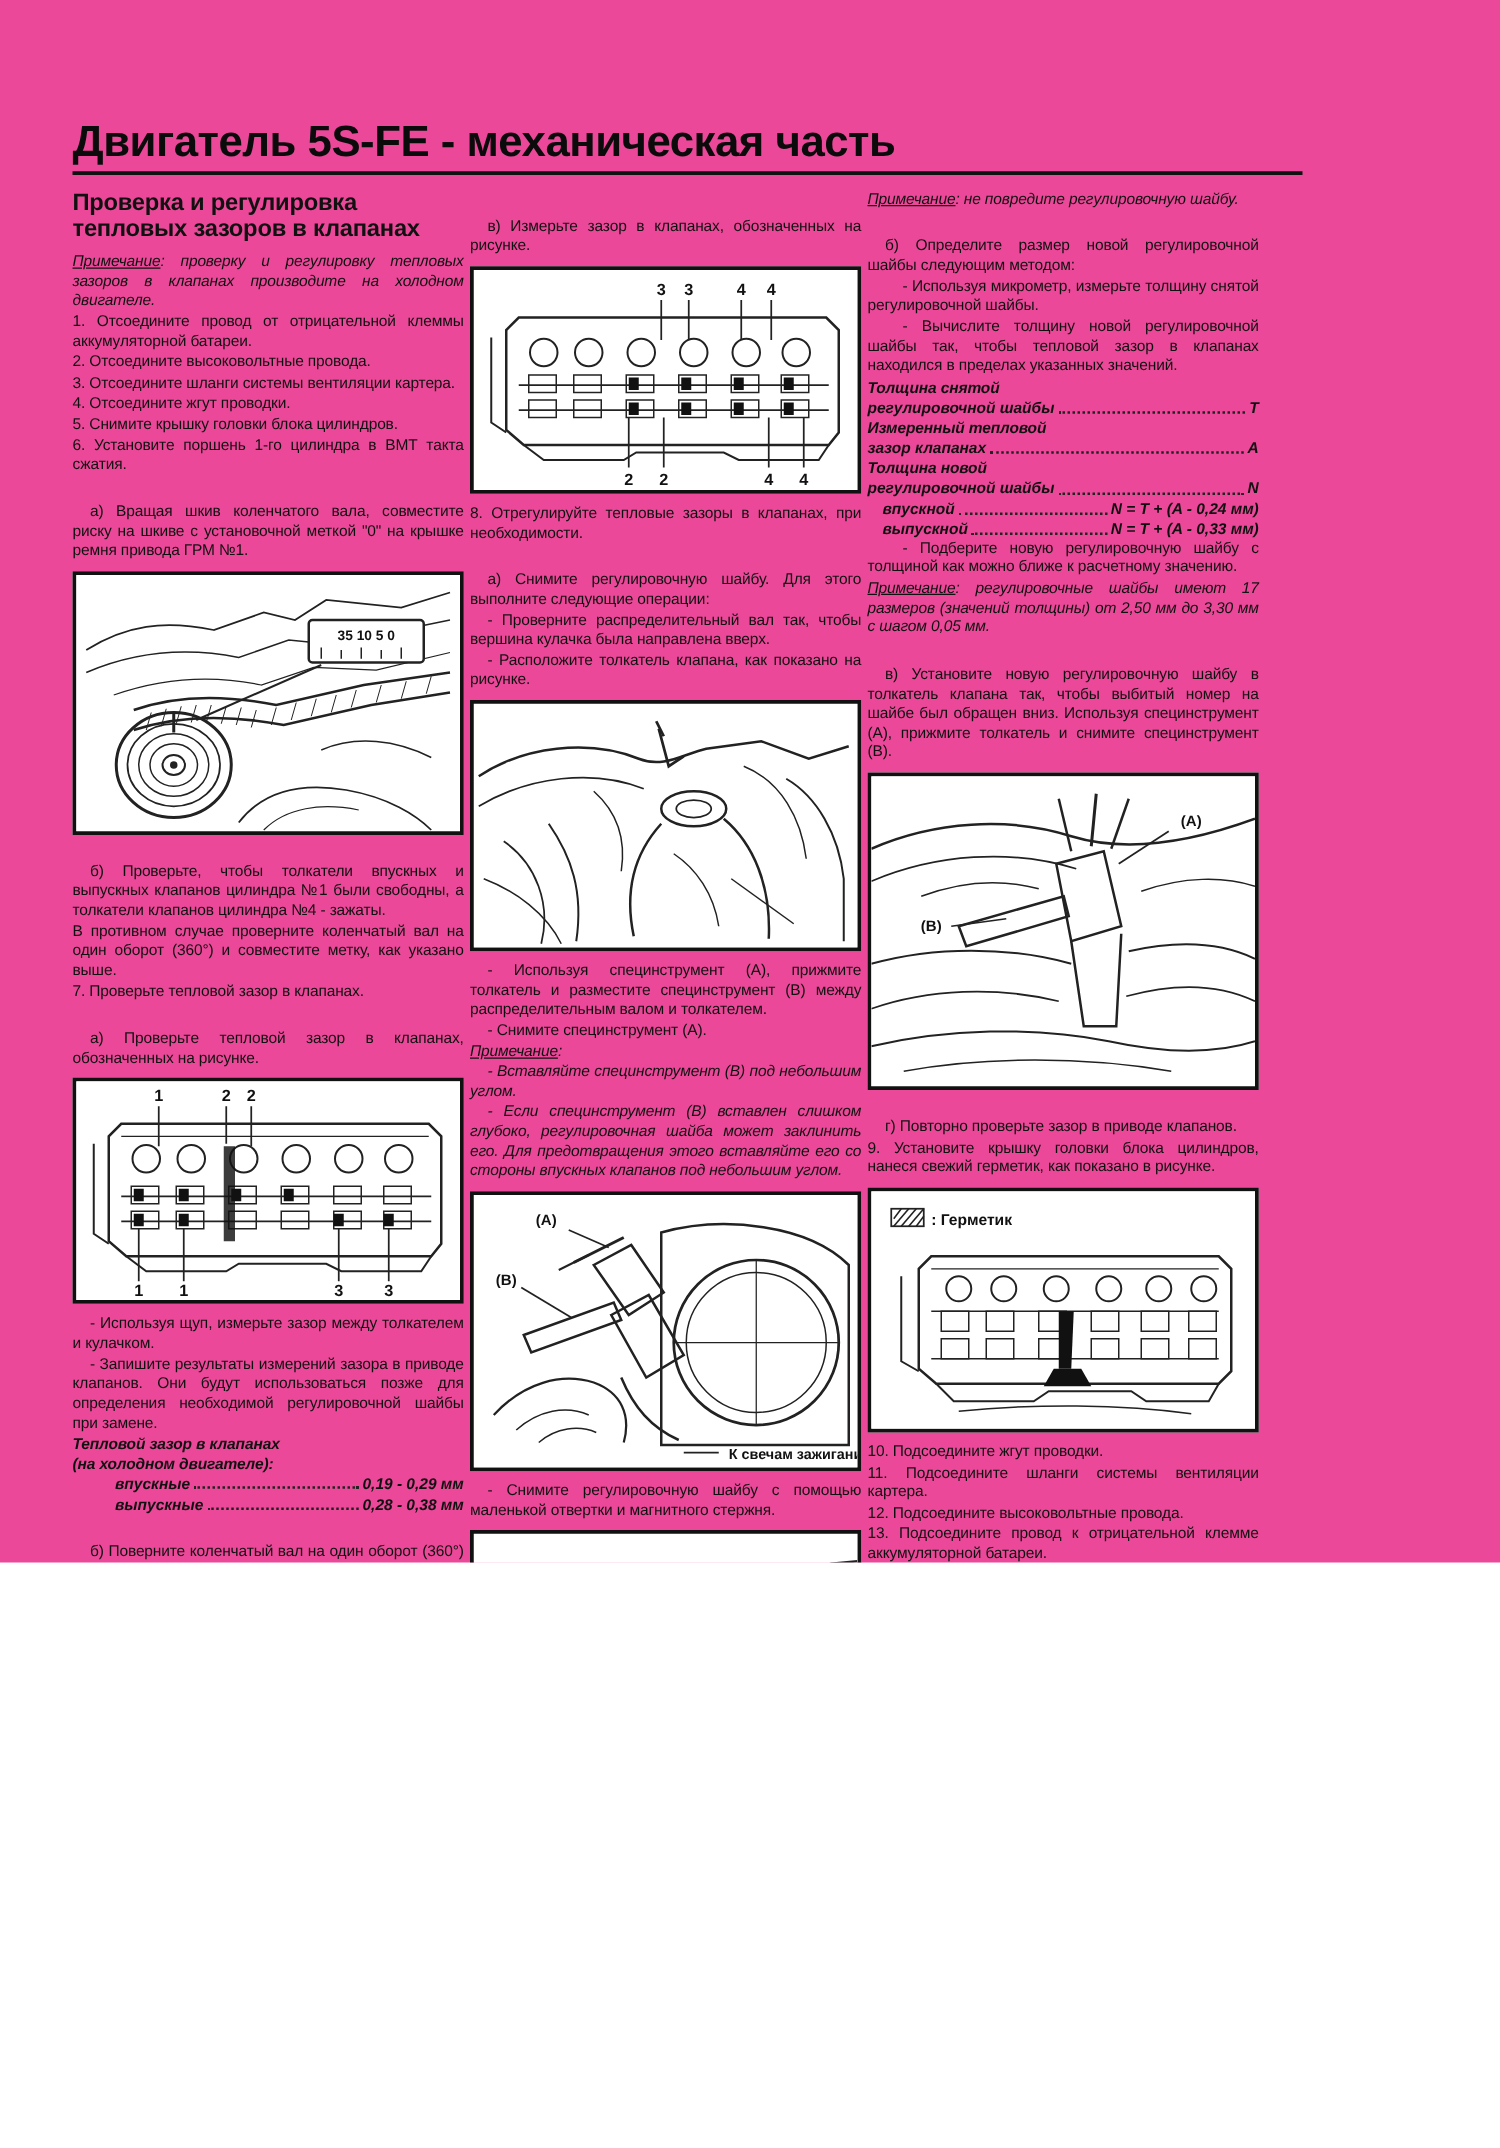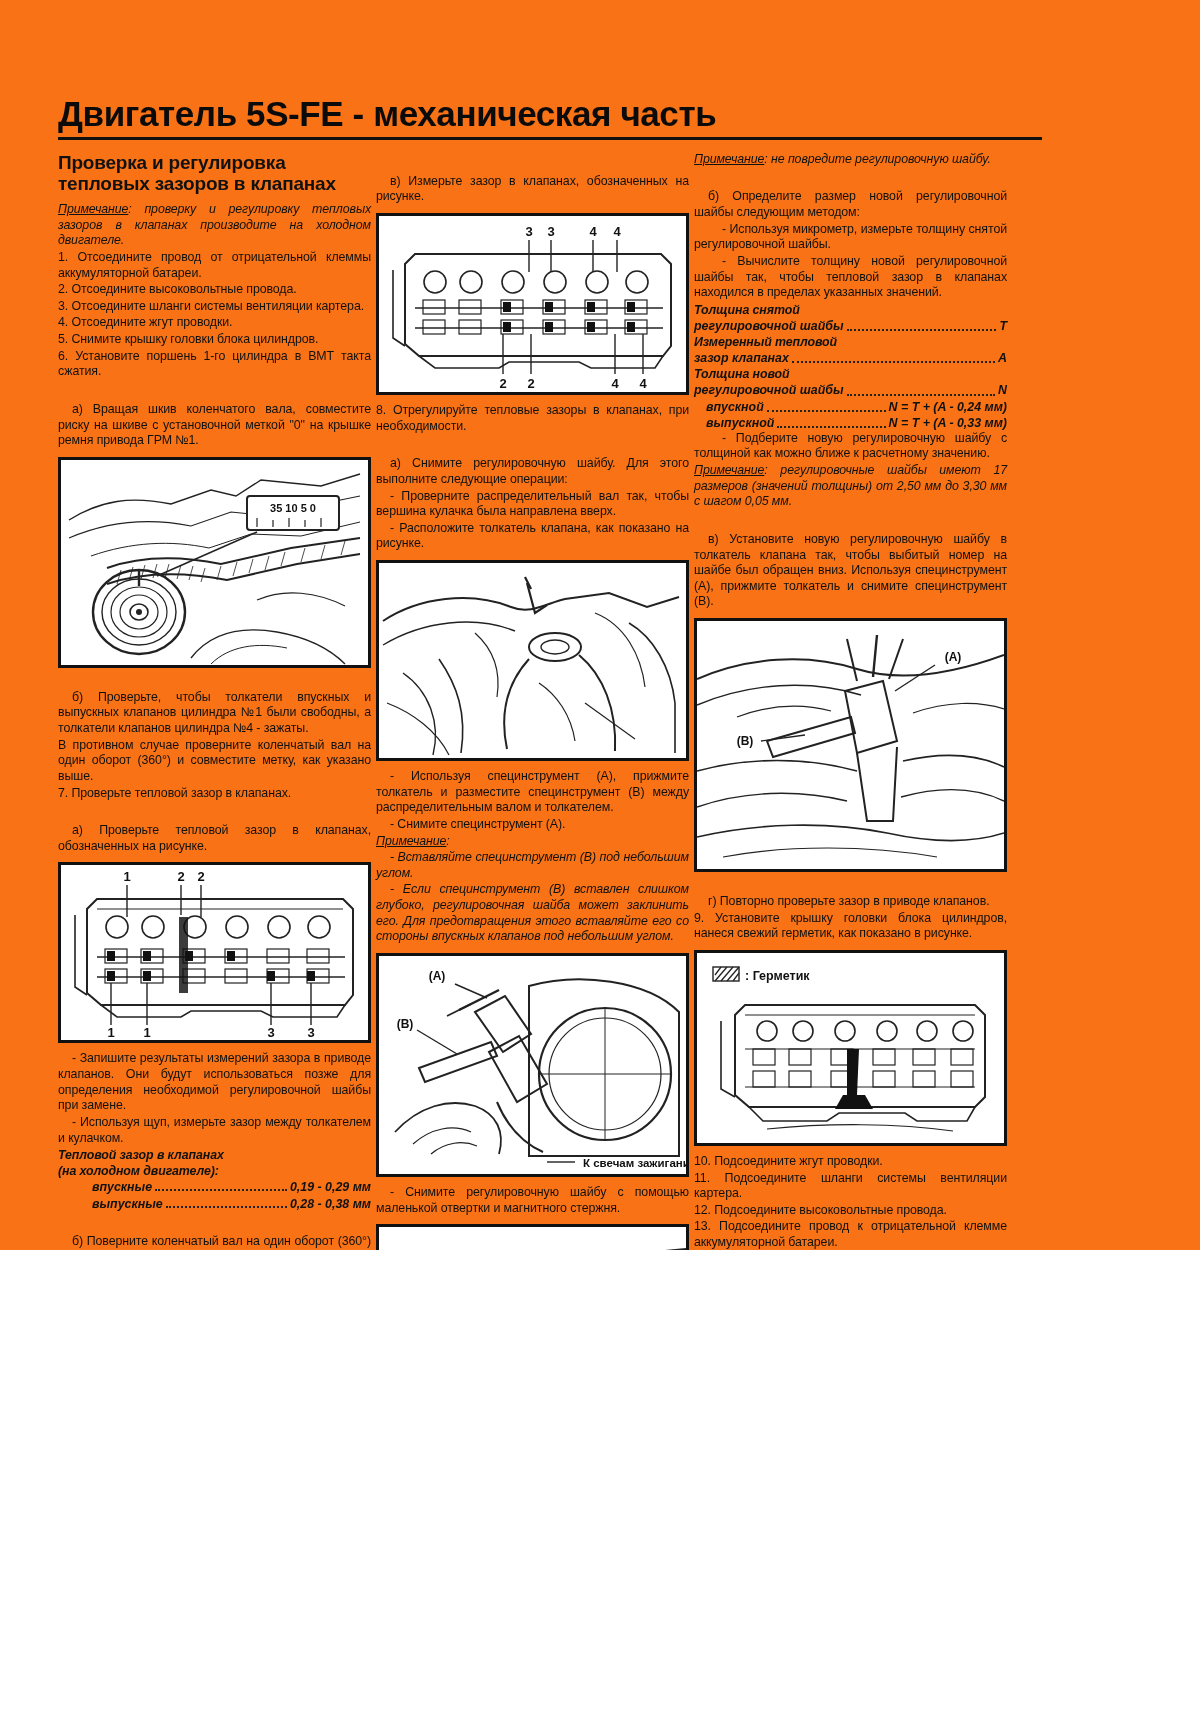--- a/index.html
+++ b/index.html
@@ -6,21 +6,21 @@
   html,body{margin:0;padding:0;background:#ffffff;}
   body{
     width:1200px;height:1718px;
     font-family:"Liberation Sans","DejaVu Sans",sans-serif;
     color:#111;
     -webkit-font-smoothing:none;
   }
   .page{
     position:relative;
     width:1200px;height:1250px;
-    background:#f97316;
+    background:#ec4899;
     box-sizing:border-box;
     padding:0;
     overflow:hidden;
   }
   .sheet{
     position:absolute;
     left:58px;top:96px;
     width:984px;height:1520px;
   }
   
@@ -254,22 +254,22 @@
             <line x1="210" y1="118" x2="210" y2="160"></line>
             <line x1="250" y1="118" x2="250" y2="160"></line>
           </g>
           <text x="50" y="172" font-size="13" font-weight="bold" text-anchor="middle" fill="#111" font-family="Liberation Sans, sans-serif">1</text>
           <text x="86" y="172" font-size="13" font-weight="bold" text-anchor="middle" fill="#111" font-family="Liberation Sans, sans-serif">1</text>
           <text x="210" y="172" font-size="13" font-weight="bold" text-anchor="middle" fill="#111" font-family="Liberation Sans, sans-serif">3</text>
           <text x="250" y="172" font-size="13" font-weight="bold" text-anchor="middle" fill="#111" font-family="Liberation Sans, sans-serif">3</text>
         </svg>
       </div>
 
+      <p class="dash">- Используя щуп, измерьте зазор между толкателем и кулачком.</p>
       <p class="dash">- Запишите результаты измерений зазора в приводе клапанов. Они будут использоваться позже для определения необходимой регулировочной шайбы при замене.</p>
-      <p class="dash">- Используя щуп, измерьте зазор между толкателем и кулачком.</p>
 
       <p class="specline">Тепловой зазор в клапанах</p>
       <p class="specline">(на холодном двигателе):</p>
 
       <div class="leader">
         <span class="lb">впускные</span>
         <span class="dots"></span>
         <span class="val">0,19 - 0,29 мм</span>
       </div>
       <div class="leader">

